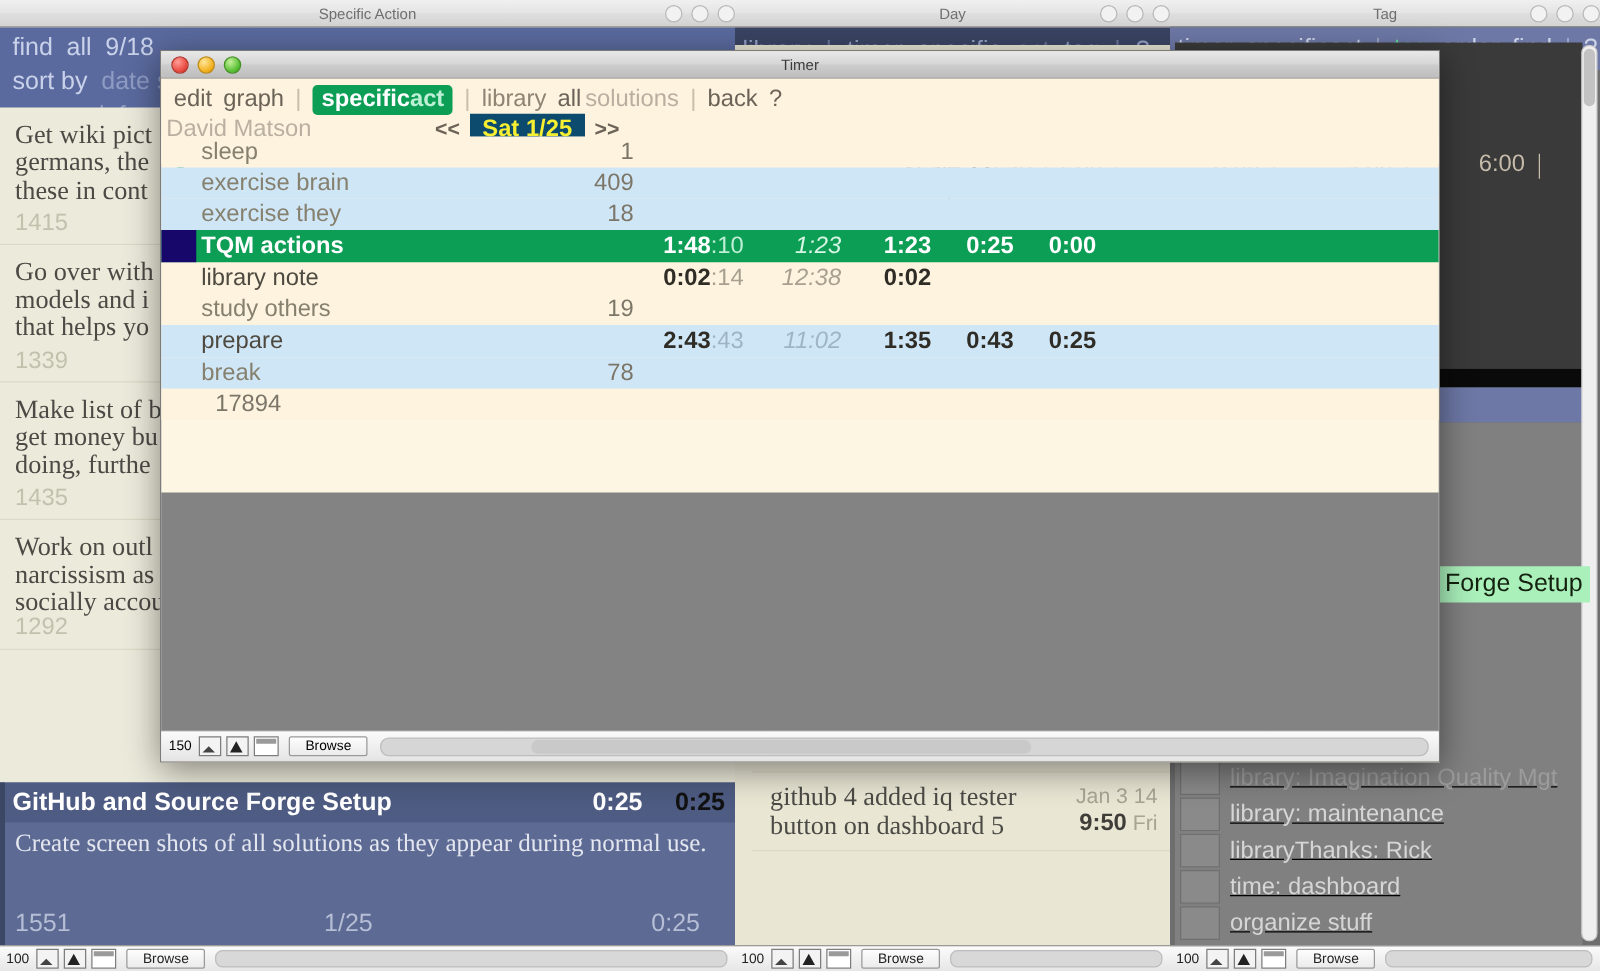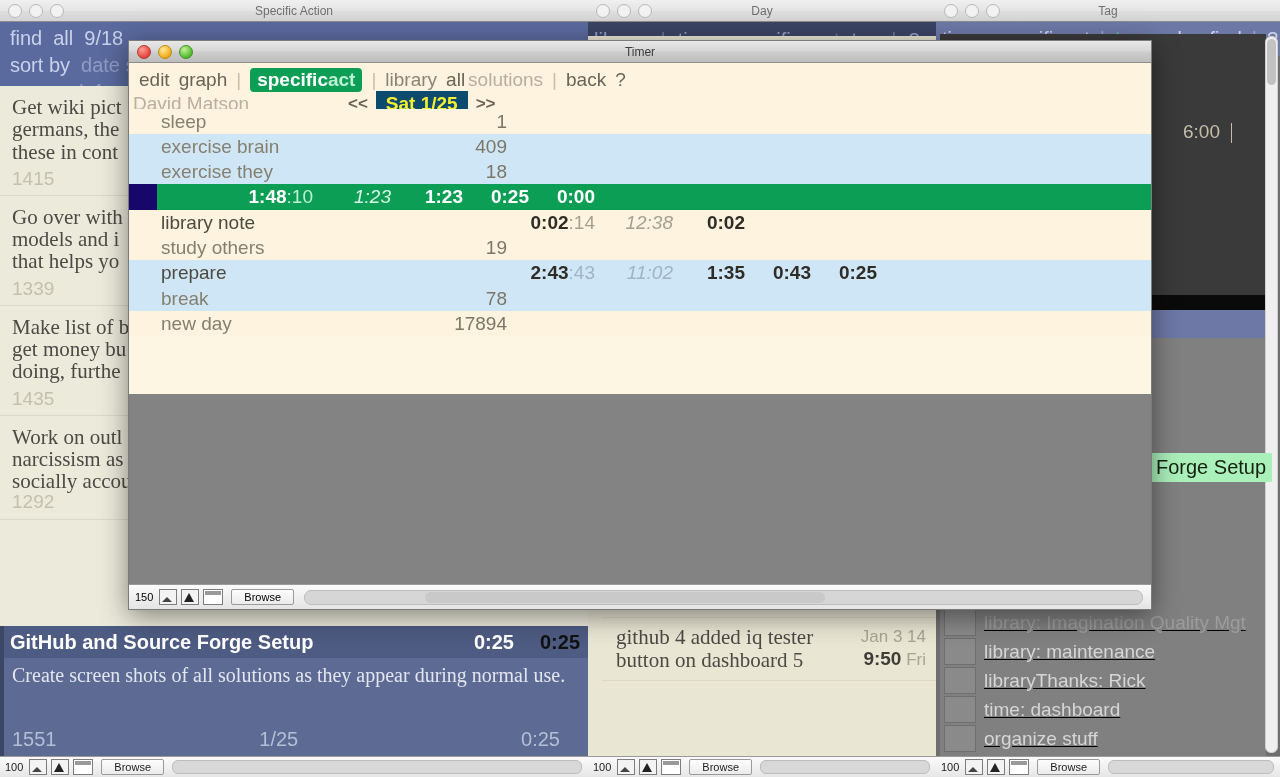--- a/index.html
+++ b/index.html
@@ -16,20 +16,21 @@
   .titlebar{
     height:21px;
     background:linear-gradient(to bottom,#e8e8e8 0%,#d6d6d6 48%,#cdcdcd 52%,#bdbdbd 100%);
     border-bottom:1px solid #8d8d8d;
     display:flex;align-items:center;position:relative;
     font-size:12px;color:#3b3b3b;
   }
   .titlebar.inactive{
     background:linear-gradient(to bottom,#f0f0f0 0%,#e4e4e4 50%,#dedede 52%,#d4d4d4 100%);
     color:#6f6f6f;
+    justify-content:flex-end;
   }
   .lights{display:flex;gap:7px;padding-left:8px;align-items:center;}
   .light{width:12px;height:12px;border-radius:50%;}
   .light.inactive{background:#f2f2f2;border:1px solid #b8b8b8;}
   .l-red{background:radial-gradient(circle at 35% 30%,#ff9d96,#e8493f 65%,#b52f27);border:1px solid #b1382f;}
   .l-yel{background:radial-gradient(circle at 35% 30%,#ffe79b,#f2b01d 65%,#bd8410);border:1px solid #c08b13;}
   .l-grn{background:radial-gradient(circle at 35% 30%,#c5f099,#57bf35 65%,#3d8f22);border:1px solid #449226;}
   .wtitle{position:absolute;left:0;right:0;text-align:center;pointer-events:none;}
 
   
@@ -533,20 +534,21 @@
       <span class="tm-count">18</span>
       <span class="tm-c1"></span>
       <span class="tm-c2"></span>
       <span class="tm-c3"></span>
       <span class="tm-c4"></span>
       <span class="tm-c5"></span>
     </div>
 
     <div class="tm-tr sel tall">
       <span class="tm-marker"></span>
+      <span class="tm-label">TQM actions</span>
       <span class="tm-count"></span>
       <span class="tm-c1"><span>1:48</span><span class="sub">:10</span></span>
       <span class="tm-c2">1:23</span>
       <span class="tm-c3">1:23</span>
       <span class="tm-c4">0:25</span>
       <span class="tm-c5">0:00</span>
     </div>
 
     <div class="tm-tr odd">
       <span class="tm-label dk">library note</span>
@@ -582,21 +584,20 @@
       <span class="tm-label">break</span>
       <span class="tm-count">78</span>
       <span class="tm-c1"></span>
       <span class="tm-c2"></span>
       <span class="tm-c3"></span>
       <span class="tm-c4"></span>
       <span class="tm-c5"></span>
     </div>
 
     <div class="tm-tr odd">
-      <span class="tm-label">new day</span>
       <span class="tm-count">17894</span>
       <span class="tm-c1"></span>
       <span class="tm-c2"></span>
       <span class="tm-c3"></span>
       <span class="tm-c4"></span>
       <span class="tm-c5"></span>
     </div>
   </div>
 
   <div class="tm-gray"></div>

